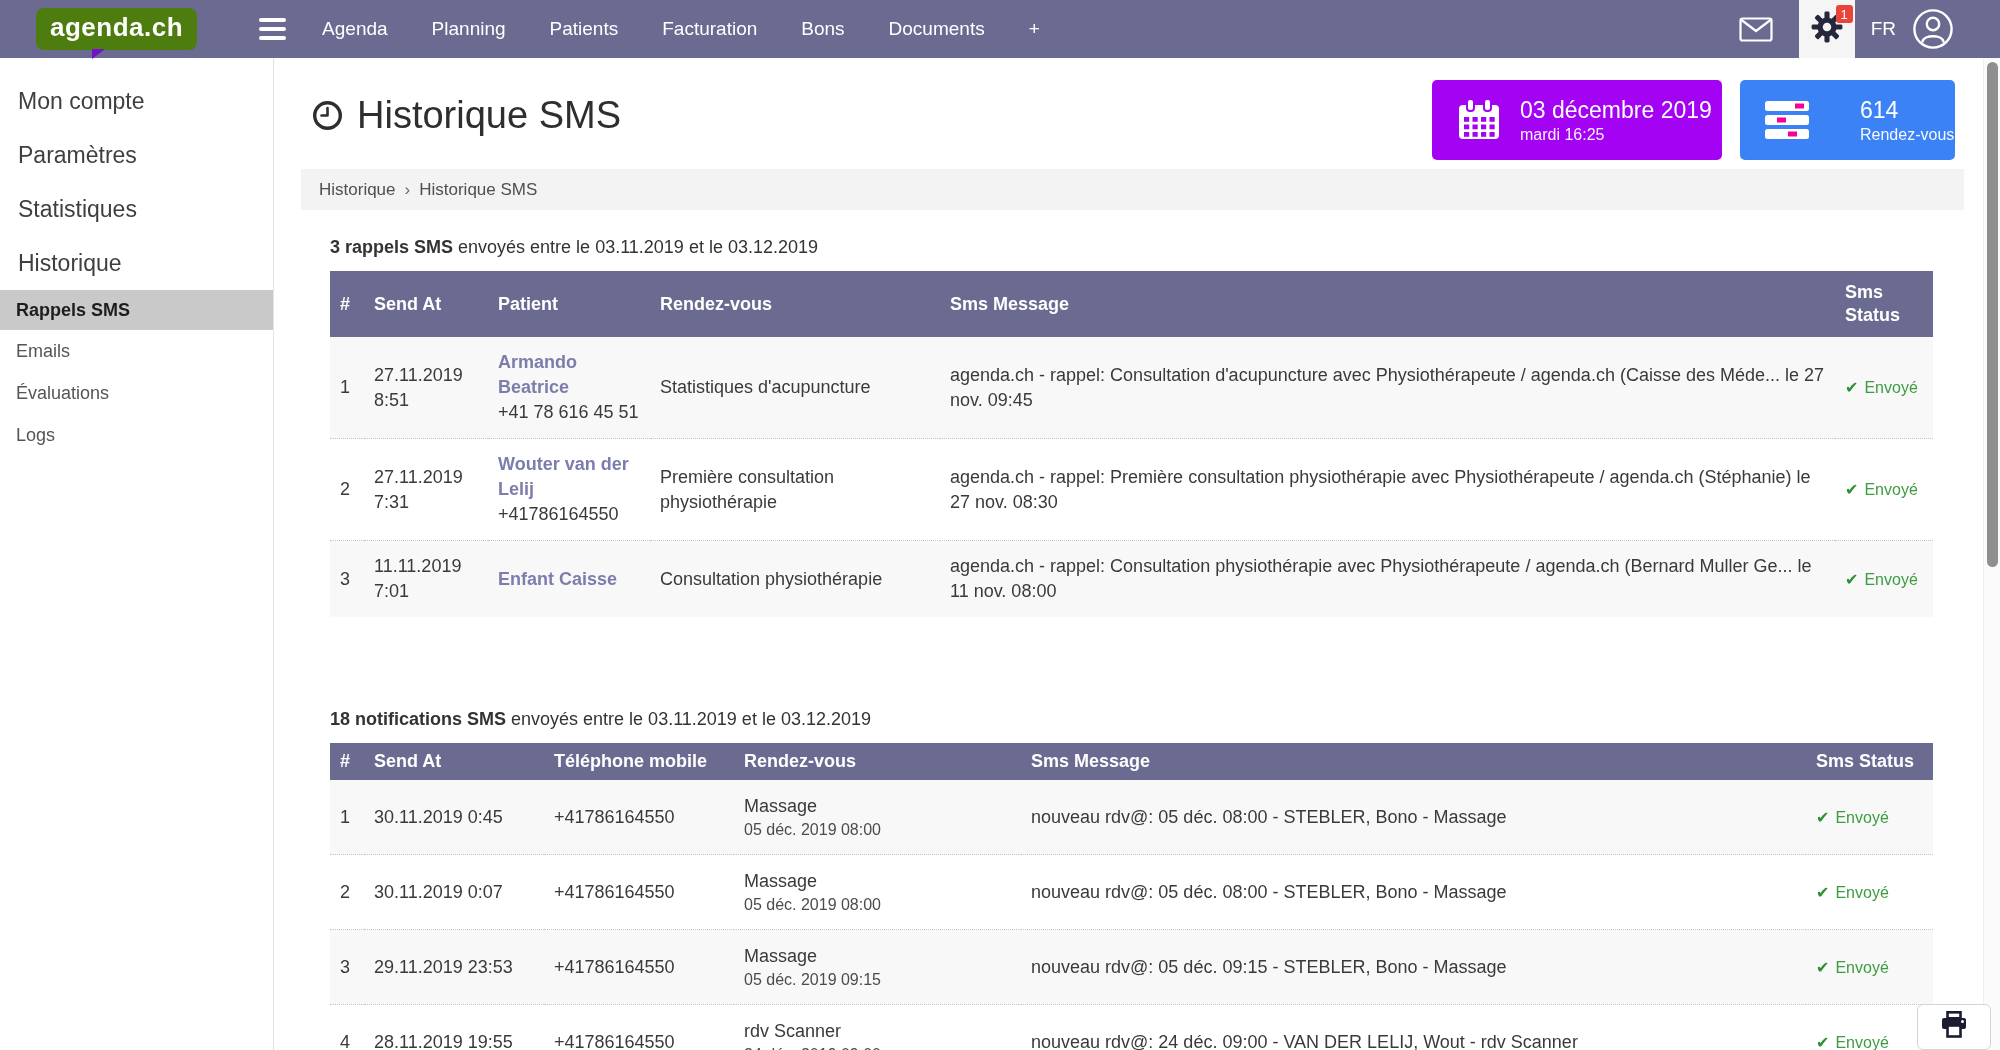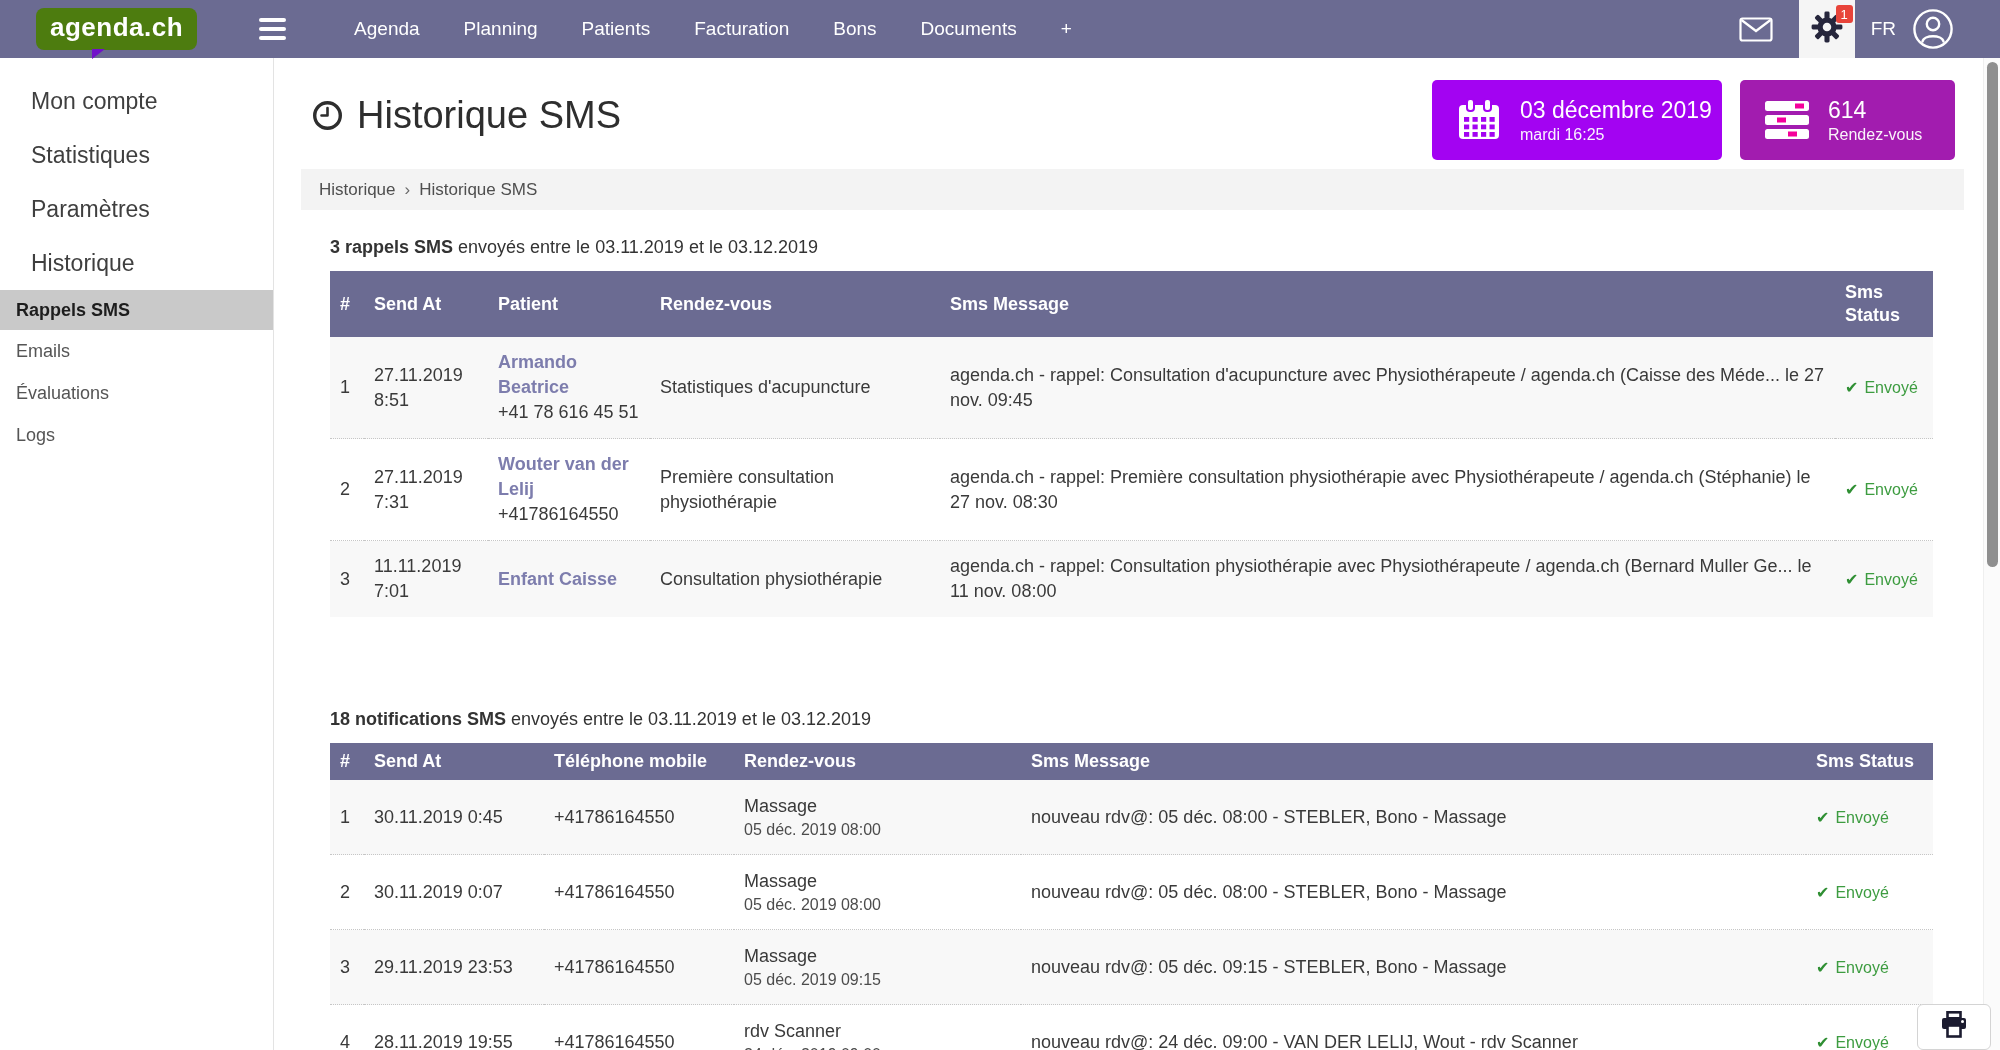--- a/index.html
+++ b/index.html
@@ -19,57 +19,57 @@
     margin-left:36px; position:relative; background:#4d7c0f; color:#fff;
     font-weight:bold; font-size:26px; padding:4px 14px 7px; border-radius:8px;
     cursor:pointer; letter-spacing:.5px;
   }
   .logo::after {
     content:""; position:absolute; left:56px; bottom:-9px; width:0; height:0;
     border-top:10px solid #7111c9; border-right:13px solid transparent;
   }
   .hamburger { margin-left:62px; display:flex; flex-direction:column; gap:5px; cursor:pointer; }
   .hamburger div { width:27px; height:4px; background:#fff; border-radius:2px; }
-  .topnav { display:flex; gap:44px; margin-left:68px; font-size:19px; color:#fff; }
+  .topnav { display:flex; gap:44px; margin-left:36px; font-size:19px; color:#fff; }
   .topnav span { cursor:pointer; white-space:nowrap; }
   .top-right { margin-left:auto; display:flex; align-items:center; padding-right:46px; }
   .envelope { display:flex; align-items:center; cursor:pointer; }
   .gear-tile {
     width:56px; height:58px; background:#f5f5f5; position:relative;
     display:flex; align-items:center; justify-content:center; margin-left:26px; cursor:pointer;
   }
   .gear-badge {
     position:absolute; top:5px; right:2px; background:#e8443a; color:#fff;
     font-size:13px; min-width:17px; height:18px; border-radius:3px;
     display:flex; align-items:center; justify-content:center; padding:0 3px;
   }
   .lang { color:#fff; font-size:19px; margin:0 16px 0 16px; cursor:pointer; }
   .avatar { display:flex; align-items:center; cursor:pointer; }
 
   
   .sidebar {
     position:absolute; top:58px; left:0; width:274px; height:992px;
     background:#fff; border-right:1px solid #e3e3e3; padding-top:16px; z-index:5;
   }
-  .side-main { font-size:23px; color:#3f3f3f; padding-left:31px; height:54px; line-height:54px; cursor:pointer; }
+  .side-main { font-size:23px; color:#3f3f3f; padding-left:18px; height:54px; line-height:54px; cursor:pointer; }
   .side-sub  { font-size:18px; color:#555; padding-left:16px; height:42px; line-height:42px; cursor:pointer; }
   .side-sub.active { background:#c9c9c9; color:#1d1d1d; font-weight:bold; height:40px; line-height:40px; }
 
   
   .main { position:absolute; top:58px; left:274px; width:1726px; }
   .page-header { display:flex; align-items:center; margin:36px 0 0 38px; }
   .clock-icon { margin-right:14px; display:flex; }
   h1 { font-size:38px; font-weight:400; color:#2e2e2e; margin:0; }
 
   .badge {
     position:absolute; top:22px; height:80px; border-radius:5px;
     display:flex; align-items:center; color:#fff; cursor:pointer;
   }
   .badge.date { left:1158px; width:290px; background:#a303f2; }
-  .badge.rdv  { left:1466px; width:215px; background:#a21caf; }
+  .badge.rdv  { left:1466px; width:215px; background:#3b82f6;gap:32px; }
   .badge .bicon { margin-left:24px; display:flex; }
   .badge .txt { margin-left:18px; }
   .badge .l1 { font-size:23px; line-height:26px; }
   .badge .l2 { font-size:16px; margin-top:3px; opacity:.95; }
 
   .breadcrumb {
     margin:32px 0 0 27px; width:1663px; height:41px; background:#f3f3f3;
     display:flex; align-items:center; padding-left:18px; font-size:17px; color:#4f4f4f;
   }
   .breadcrumb .sep { margin:0 9px; color:#6a6a6a; }
@@ -166,22 +166,22 @@
         <circle cx="21" cy="21" r="18.6" fill="none" stroke="#fff" stroke-width="2.4"></circle>
         <circle cx="21" cy="16" r="6.2" fill="none" stroke="#fff" stroke-width="2.4"></circle>
         <path d="M10.5 33.5 C12 26.5 30 26.5 31.5 33.5" fill="none" stroke="#fff" stroke-width="2.4" stroke-linecap="round"></path>
       </svg>
     </span>
   </div>
 </div>
 
 <div class="sidebar">
   <div class="side-main">Mon compte</div>
+  <div class="side-main">Paramètres</div>
   <div class="side-main">Statistiques</div>
-  <div class="side-main">Paramètres</div>
   <div class="side-main">Historique</div>
   <div class="side-sub active">Rappels SMS</div>
   <div class="side-sub">Emails</div>
   <div class="side-sub">Évaluations</div>
   <div class="side-sub">Logs</div>
 </div>
 
 <div class="main">
 
   <div class="page-header">

